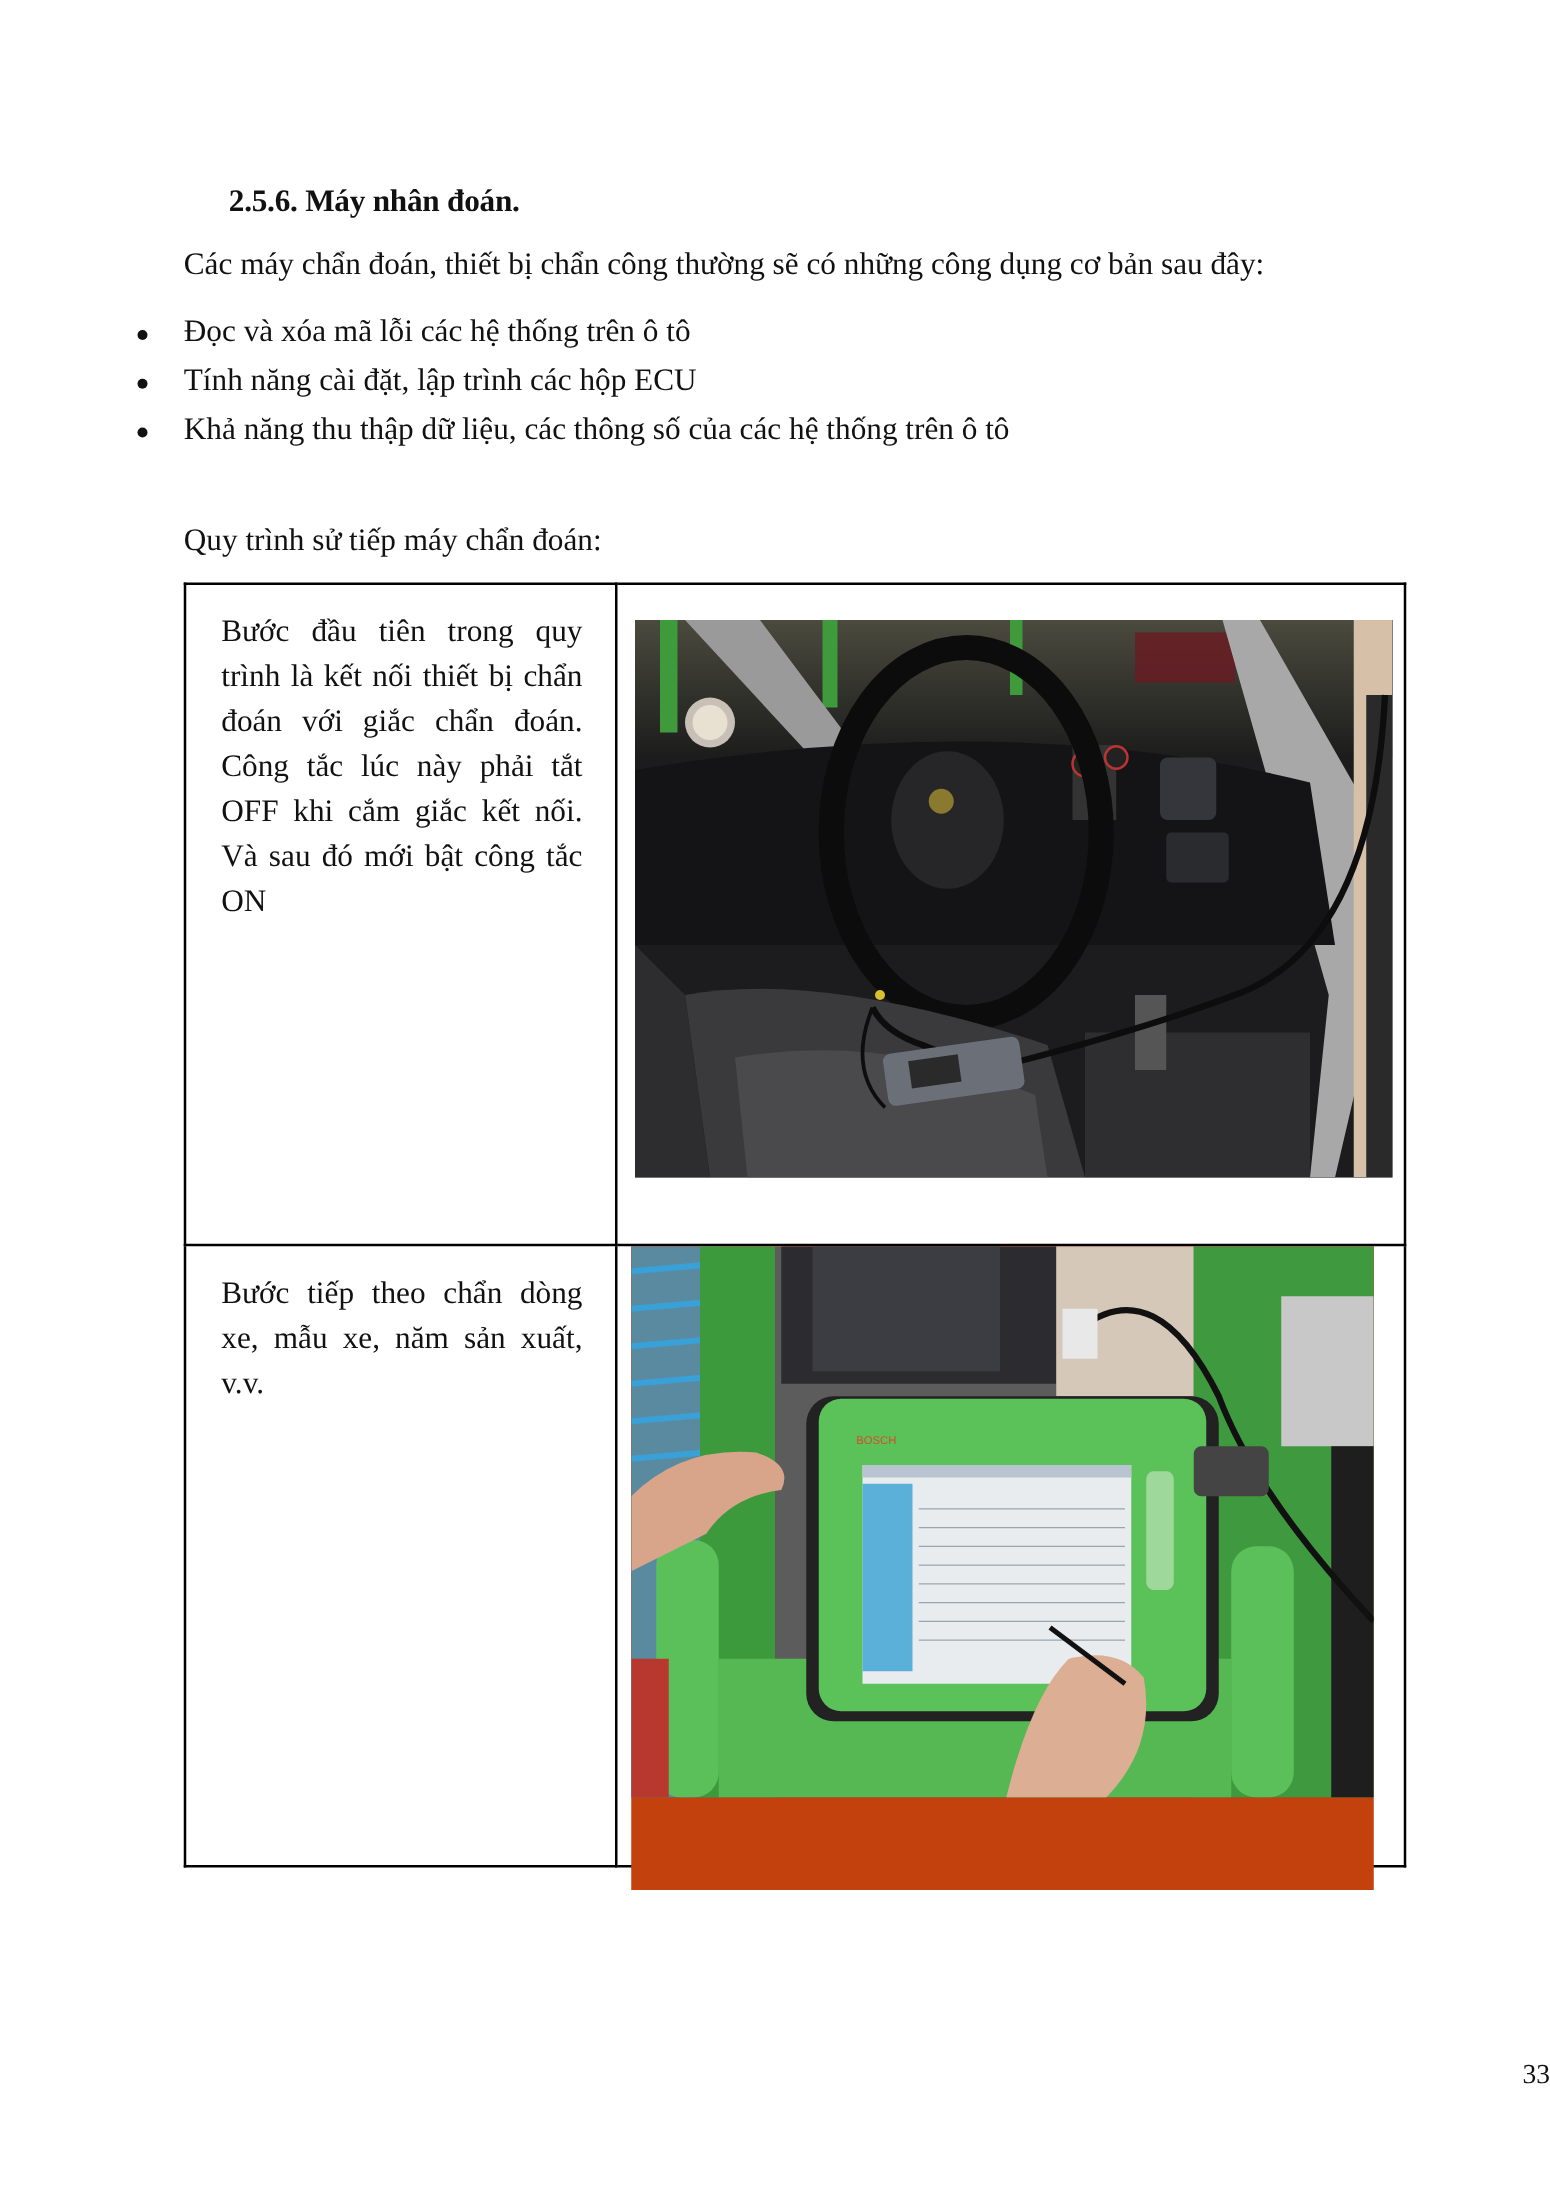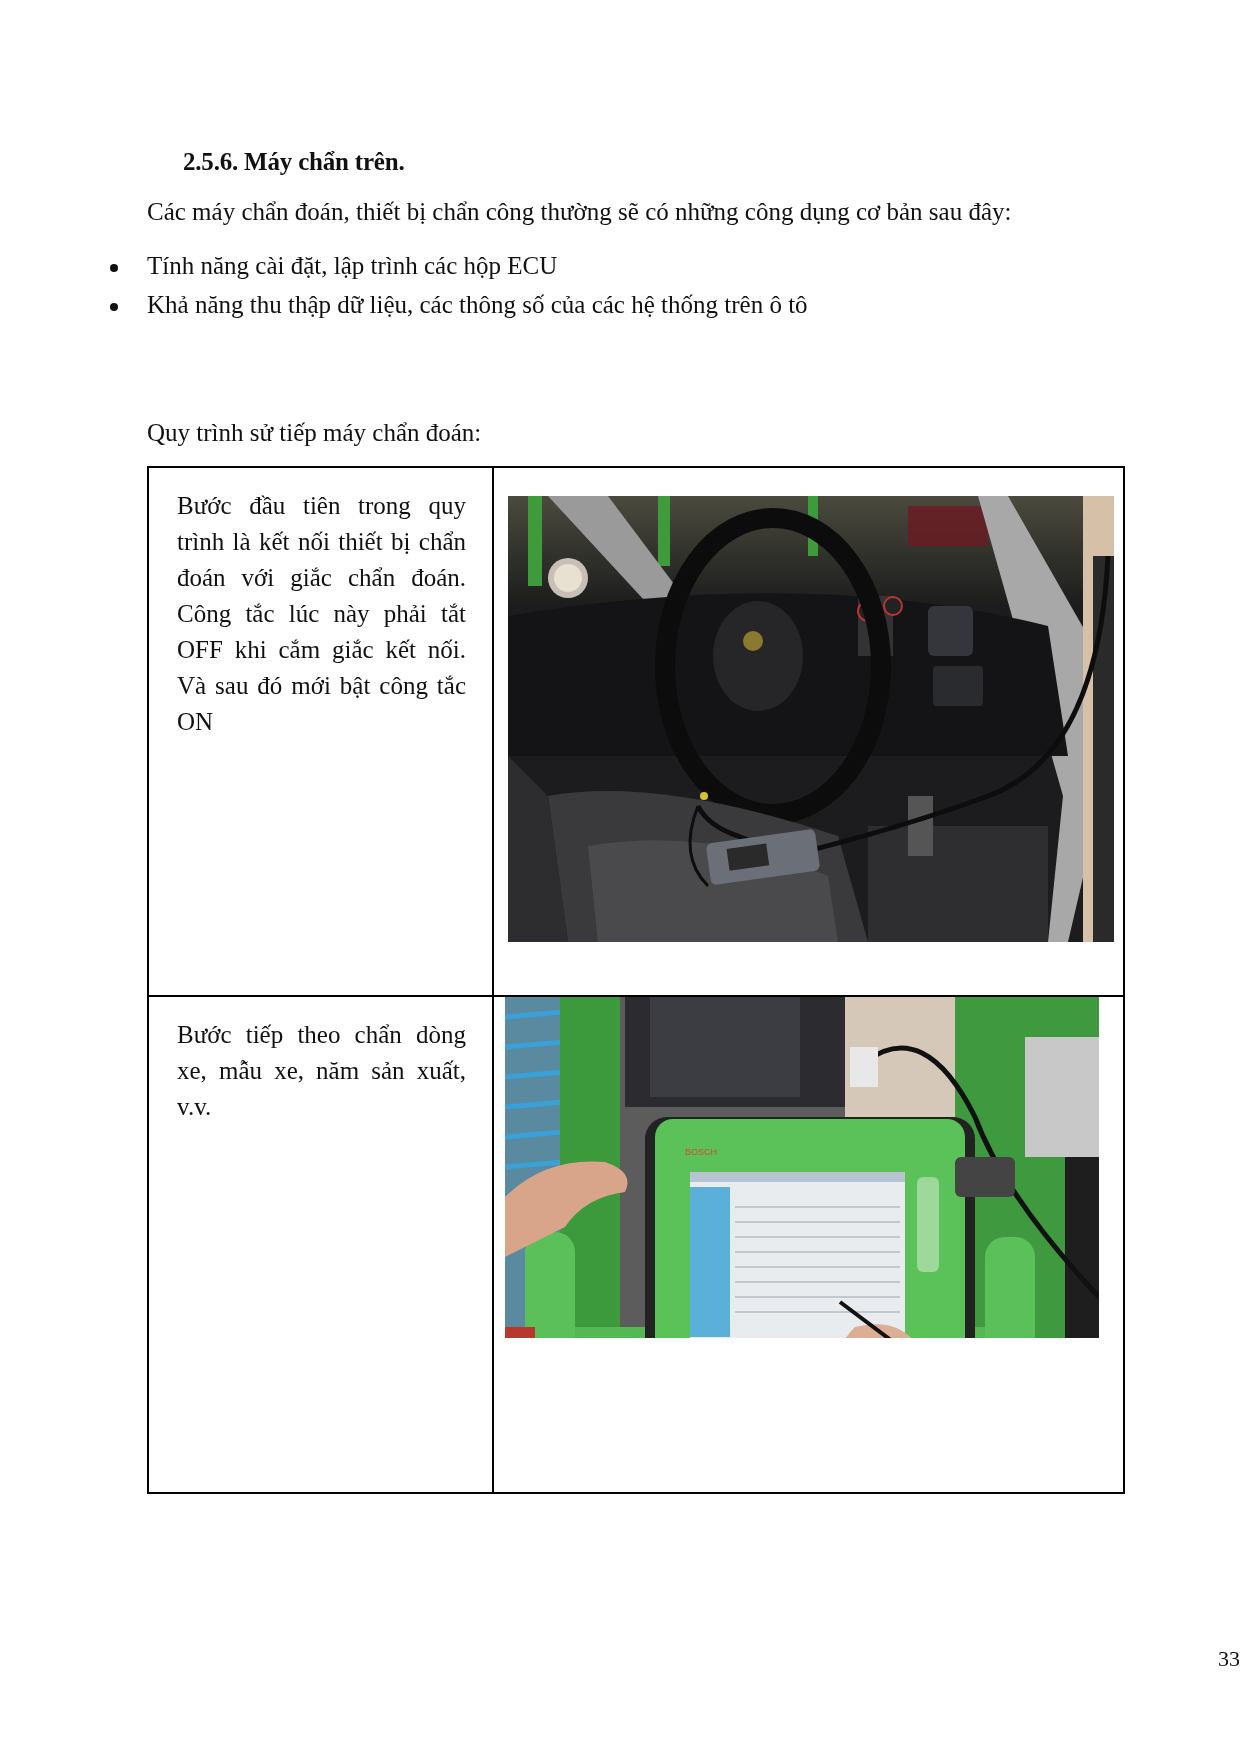--- a/index.html
+++ b/index.html
@@ -15,31 +15,32 @@
   .proc { left:147px; top:417px; }
   table.steps { position:absolute; left:147px; top:466px; width:976px; height:1026px;
                 border-collapse:collapse; table-layout:fixed; }
   table.steps td { border:2.5px solid #000; vertical-align:top; padding:16px; }
   .stepText { font-size:25px; line-height:36px; padding:4px 10px 0 12px; text-align:justify; }
   .photoCell { position:relative; }
   .photo { position:absolute; overflow:hidden; }
   
   .p1 { left:14px; top:28px; width:606px; height:446px; background:#1b1b1d; }
   
-  .p2 { left:11px; top:0px; width:594px; height:341px; background:#4d7c0f; }
+  .p2 { left:11px; top:0px; width:594px; height:515px; background:#c2410c; }
   .pagenum { left:0; width:1240px; top:1646px; text-align:right; font-size:22px; }
 </style>
 </head>
 <body>
 
-<div class="abs heading">2.5.6. Máy chẩn trên.</div>
+<div class="abs heading">2.5.6. Máy nhân đoán.</div>
 
 <div class="abs para intro">Các máy chẩn đoán, thiết bị chẩn công thường sẽ có những công dụng cơ bản sau đây:</div>
 
 <ul class="abs bullets">
+  <li><span class="dot"></span><span>Đọc và xóa mã lỗi các hệ thống trên ô tô</span></li>
   <li><span class="dot"></span><span>Tính năng cài đặt, lập trình các hộp ECU</span></li>
   <li><span class="dot"></span><span>Khả năng thu thập dữ liệu, các thông số của các hệ thống trên ô tô</span></li>
 </ul>
 
 <div class="abs para proc">Quy trình sử tiếp máy chẩn đoán:</div>
 
 <table class="steps">
   <colgroup>
       <col style="width:345px">
       <col style="width:631px">

